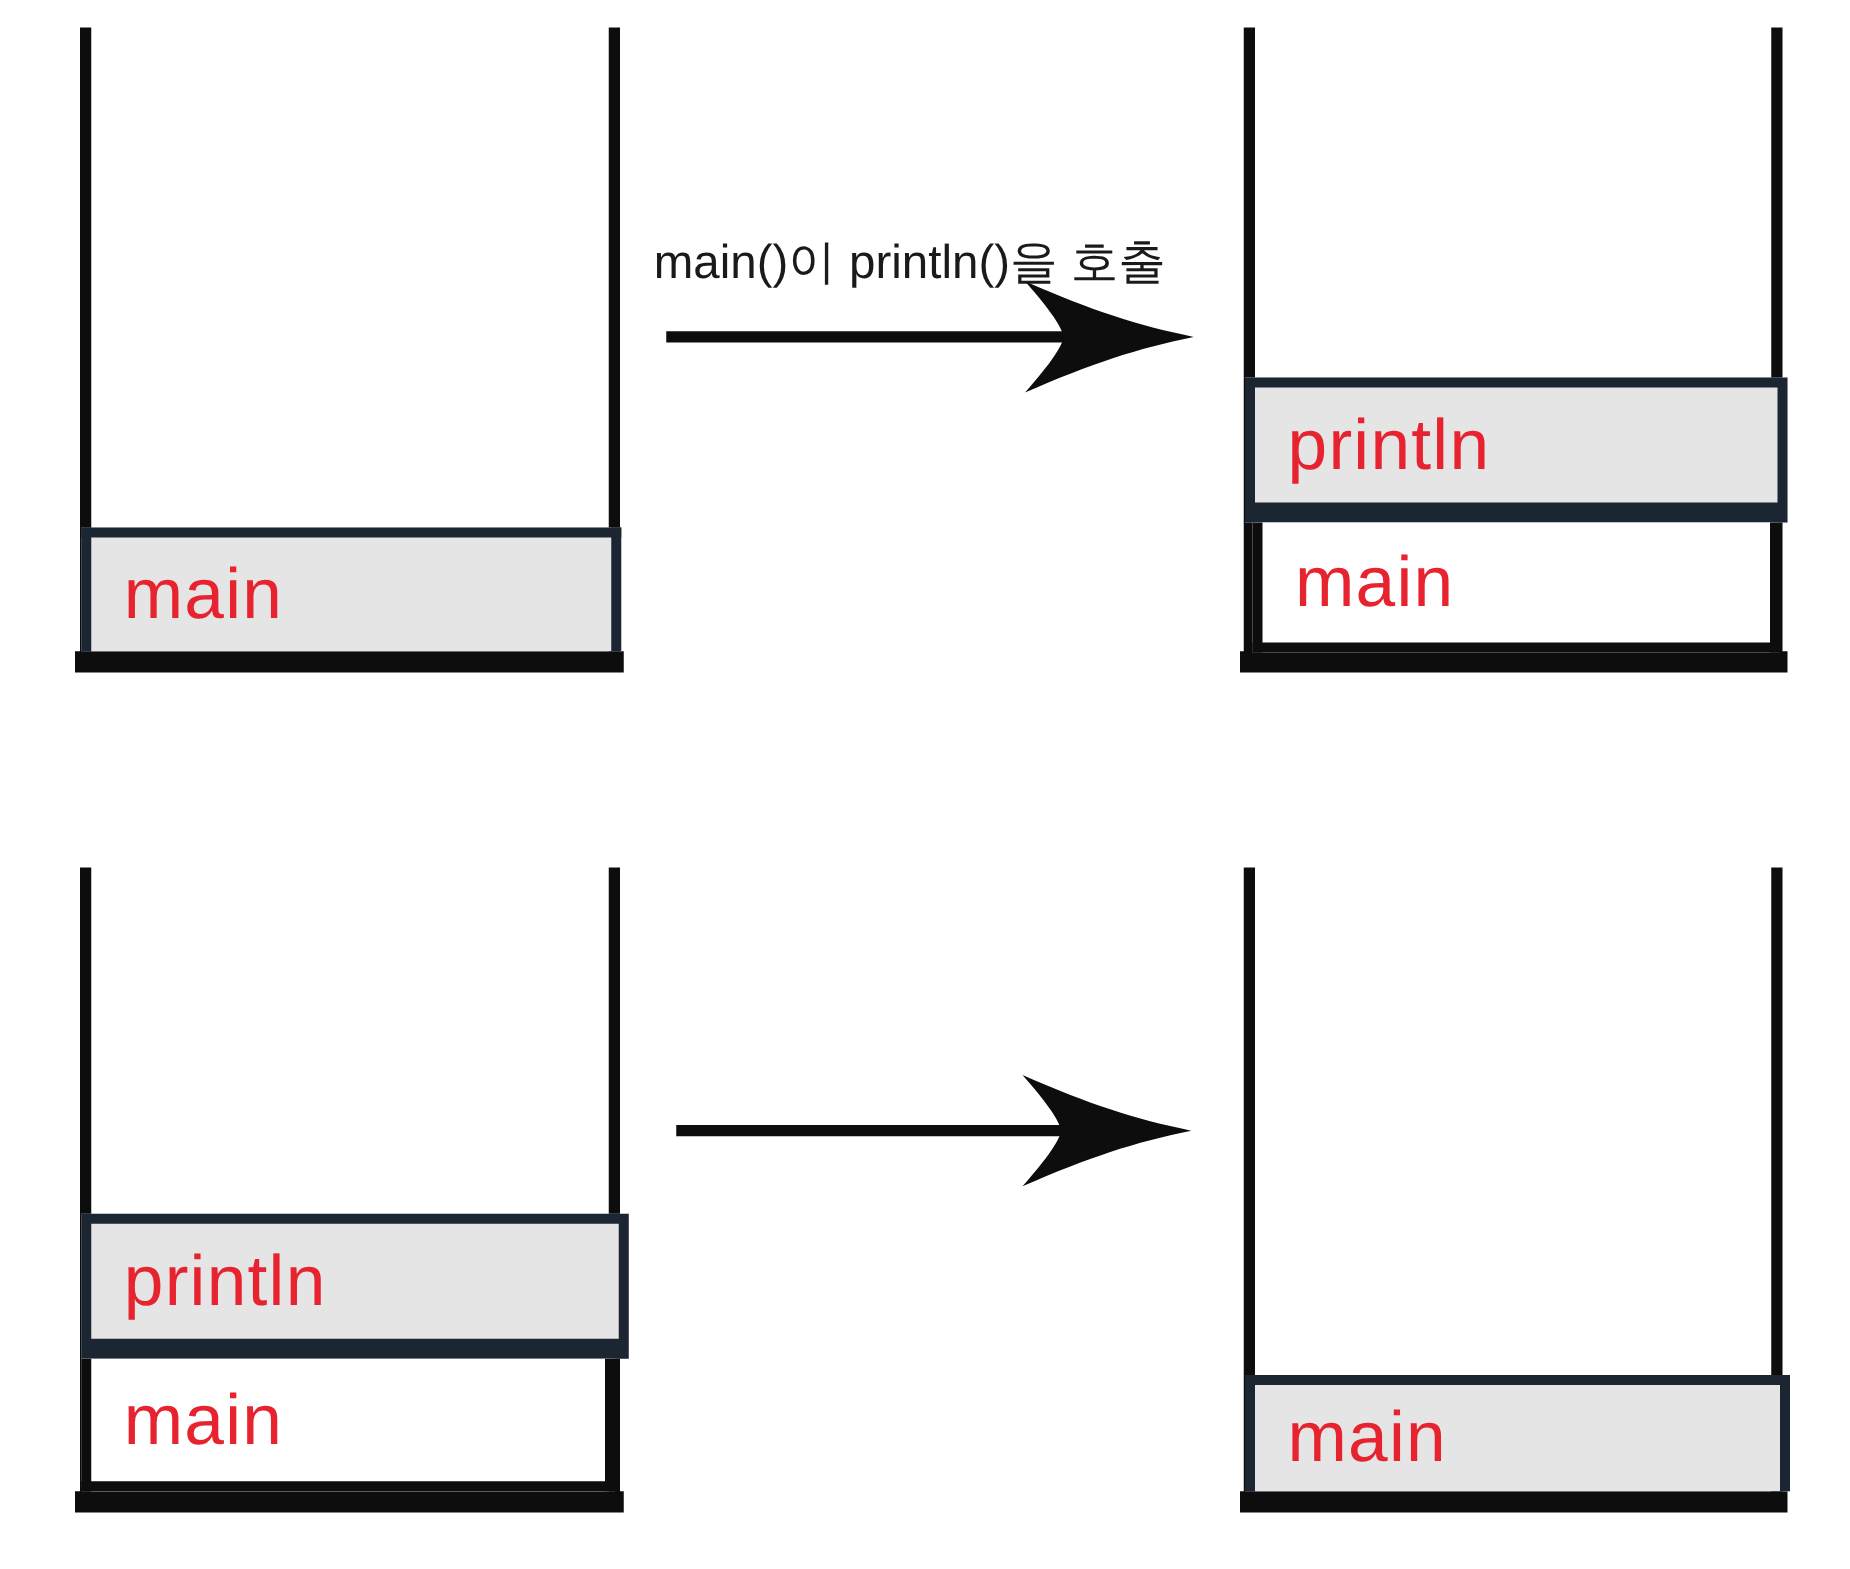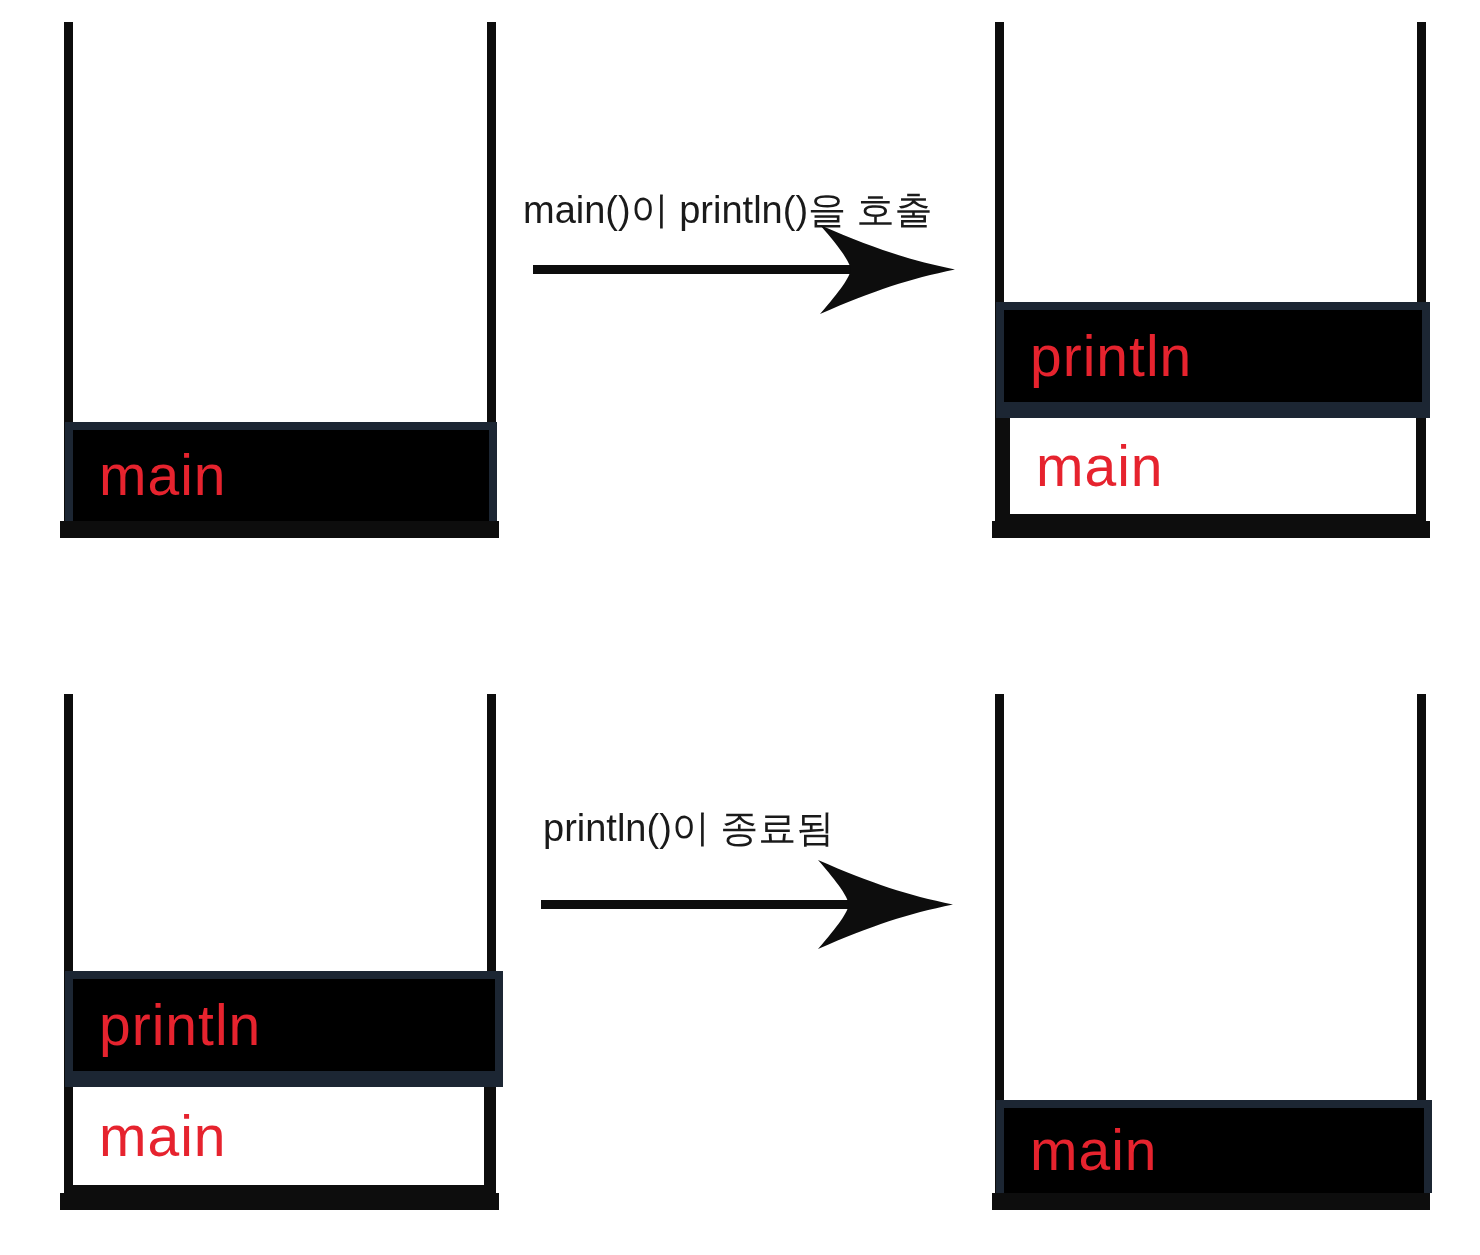--- a/index.html
+++ b/index.html
@@ -43,21 +43,21 @@
   .frame-box .frame-label {
     font-size: 57px;
     font-weight: 300;
     letter-spacing: 1px;
     color: #e6232e;
     padding-left: 26px;
     line-height: 1;
     white-space: nowrap;
   }
   .frame-box.blue {
-    background: #000000;
+    background: #e5e5e5;
     border: 8px solid #1c2633;
   }
   .frame-box.white {
     background: #ffffff;
     border: 8px solid #0d0d0d;
   }
   .arrow-label {
     position: absolute;
     font-size: 38px;
     font-weight: 300;
@@ -109,21 +109,20 @@
     <div class="wall" style="left:429px; top:2px; width:9px; height:513px;"></div>
     <div class="floor" style="left:2px; width:439px;"></div>
     <div class="frame-box blue" style="left:7px; top:279px; width:438px; height:116px; border-bottom-width:16px;">
       <span class="frame-label">println</span>
     </div>
     <div class="frame-box white" style="left:7px; top:395px; width:427px; height:106px; border-top:0;">
       <span class="frame-label">main</span>
     </div>
   </div>
 
-  <div class="arrow-label" style="left:543px; top:808px;">println()이 종료됨</div>
   <svg class="arrow-svg" style="left:525px; top:859px;" viewBox="0 0 440 91" xmlns="http://www.w3.org/2000/svg">
     <line x1="16" y1="45.5" x2="340" y2="45.5" stroke="#0d0d0d" stroke-width="9"></line>
     <path d="M 428 45.5 C 382 36,348 25,293 1 C 314 25,322 37,324 45.5 C 322 54,314 66,293 90 C 348 66,382 55,428 45.5 Z" fill="#0d0d0d"></path>
   </svg>
 
   <div class="stack" style="left:988px; top:692px; width:444px; height:518px;">
     <div class="wall" style="left:7px; top:2px; width:9px; height:513px;"></div>
     <div class="wall" style="left:429px; top:2px; width:9px; height:513px;"></div>
     <div class="floor" style="left:4px; width:438px;"></div>
     <div class="frame-box blue" style="left:8px; top:408px; width:436px; height:93px; border-bottom:0;">

